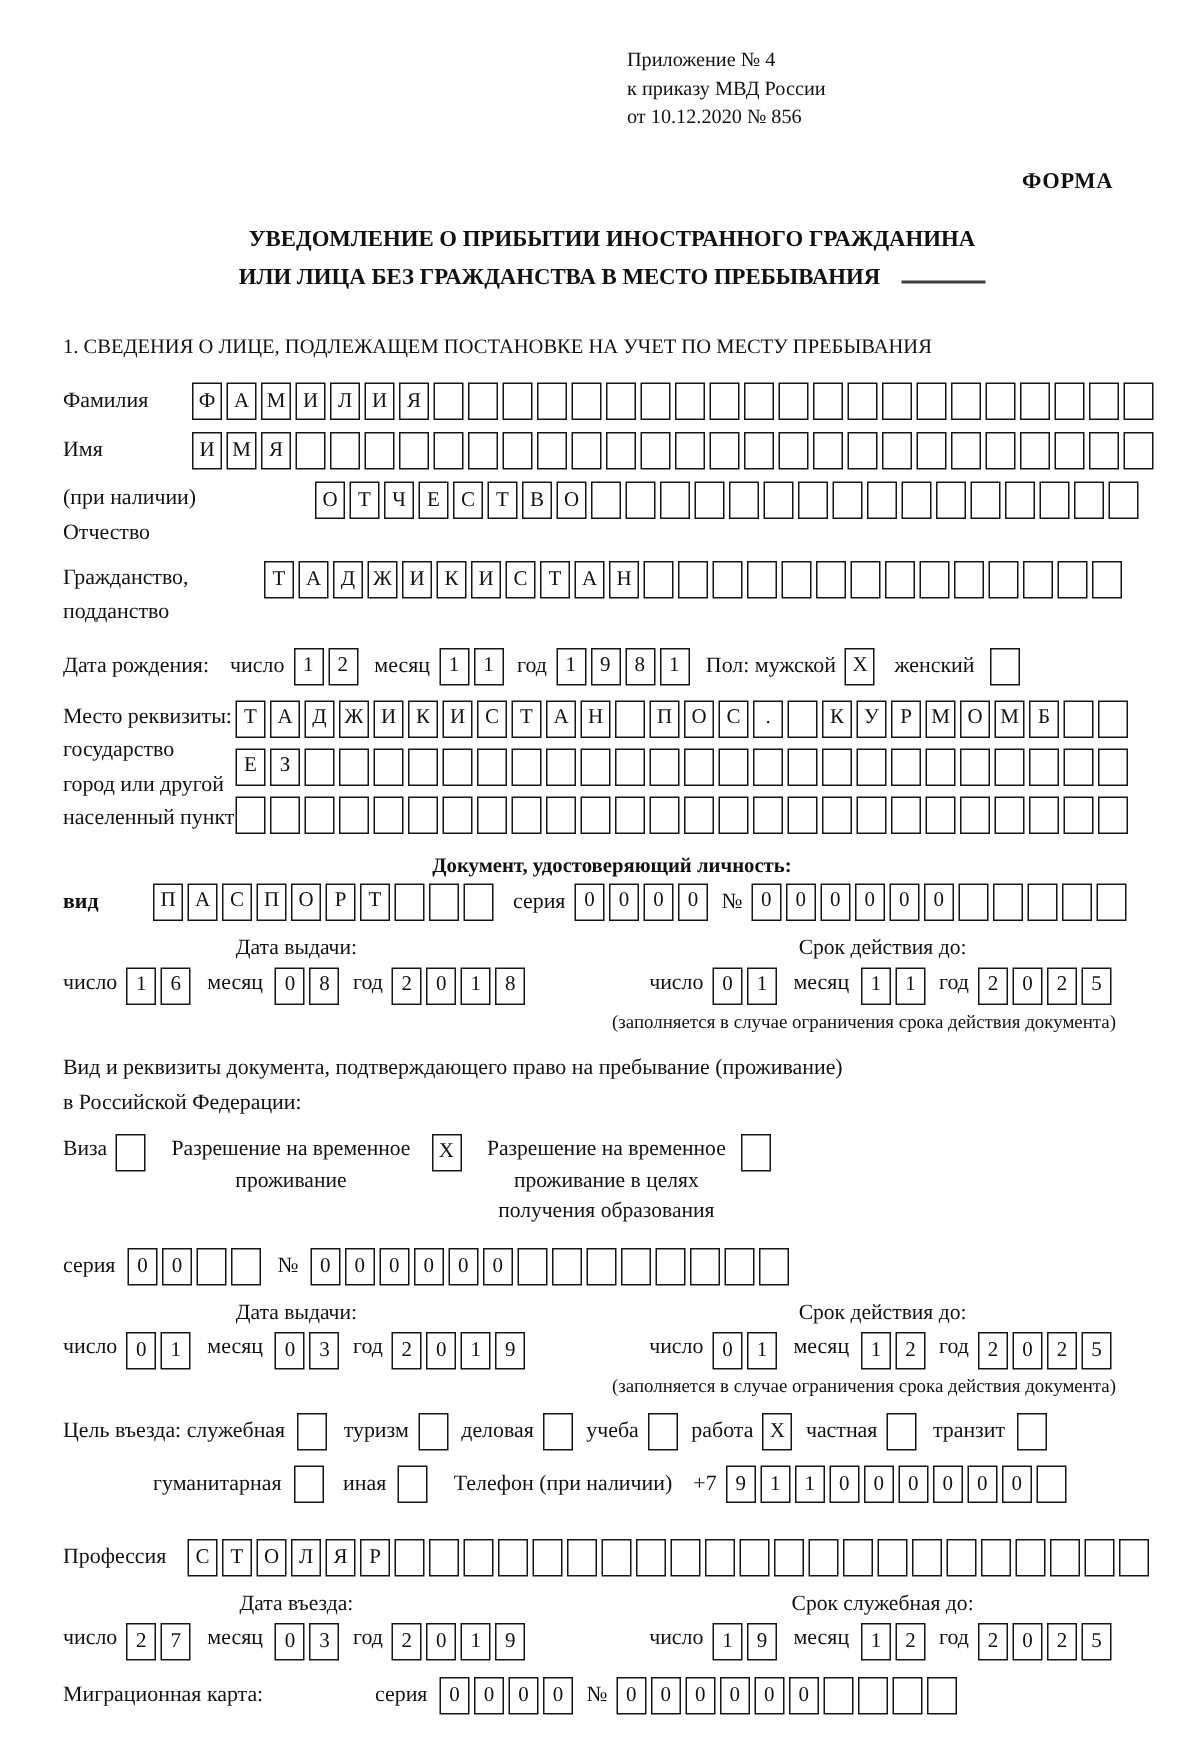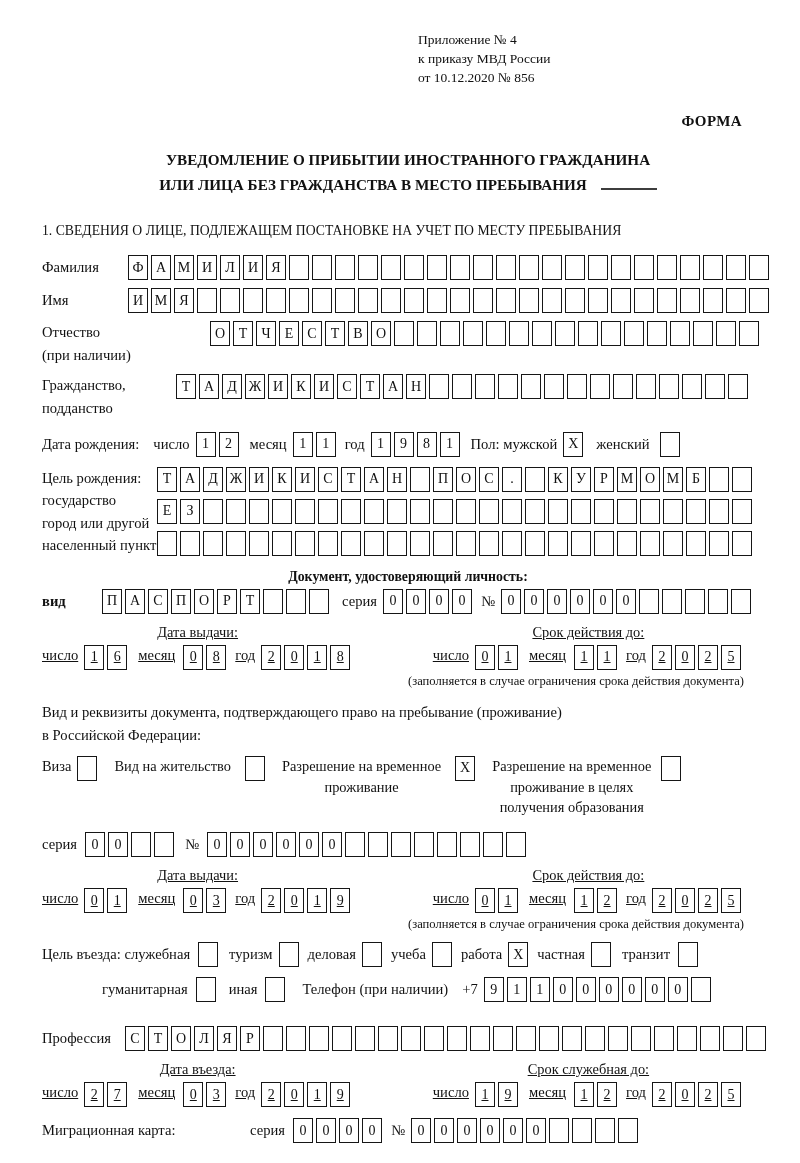--- a/index.html
+++ b/index.html
@@ -24,21 +24,21 @@
         font-size:14px;background:#fff;}
   .ml6{margin-left:6px;} .ml8{margin-left:8px;} .ml10{margin-left:10px;} .ml14{margin-left:14px;}
   .w86{width:86px;flex:0 0 86px;} .w134{width:134px;flex:0 0 134px;} .w168{width:168px;flex:0 0 168px;}
   .w110{width:110px;flex:0 0 110px;} .w83{width:83px;flex:0 0 83px;}
   .labelcol{display:flex;flex-direction:column;}
   .stack{display:flex;flex-direction:column;}
   .stack .row0{margin-top:0;} .stack .rowN{margin-top:7px;}
   
   .dochead{text-align:center;font-weight:bold;font-size:13.8px;margin-top:12px;}
   
-  .daterow{display:flex;justify-content:space-between;width:702px;margin-top:10px;text-decoration:underline;}
+  .daterow{display:flex;justify-content:space-between;width:702px;margin-top:10px;}
   .datecol{display:flex;flex-direction:column;}
   .datehead{text-align:center;font-size:14.4px;margin-bottom:4px;}
   .dateline{display:flex;align-items:flex-start;}
   .note{width:702px;text-align:right;font-size:12.6px;margin-top:4px;}
   .plain{font-size:14.6px;margin-top:12px;line-height:1.6;}
   
   .permit-row{display:flex;align-items:flex-start;margin-top:8px;}
   .pitem{display:flex;align-items:flex-start;}
   .ptxt{text-align:center;font-size:14.4px;line-height:1.45;}
 </style>
@@ -127,22 +127,22 @@
         <span class="cell"></span>
         <span class="cell"></span>
         <span class="cell"></span>
         <span class="cell"></span>
         <span class="cell"></span>
       </span>
   </div>
 
   <div class="row">
     <span class="labelcol w168">
+      <span class="sublbl">(при наличии)</span>
       <span class="sublbl">Отчество</span>
-      <span class="sublbl">(при наличии)</span>
     </span>
     <span class="cells">
         <span class="cell">О</span>
         <span class="cell">Т</span>
         <span class="cell">Ч</span>
         <span class="cell">Е</span>
         <span class="cell">С</span>
         <span class="cell">Т</span>
         <span class="cell">В</span>
         <span class="cell">О</span>
@@ -223,21 +223,21 @@
         <span class="cell">X</span>
       </span>
     <span class="lbl ml10">женский</span>
     <span class="cells ml10">
         <span class="cell"></span>
       </span>
   </div>
 
   <div class="row" style="margin-top:10px;">
     <span class="labelcol w110" style="flex:0 0 115px;width:115px;">
-      <span class="sublbl">Цель рождения:</span>
+      <span class="sublbl">Место реквизиты:</span>
       <span class="sublbl">государство</span>
       <span class="sublbl">город или другой</span>
       <span class="sublbl">населенный пункт</span>
     </span>
     <span class="stack">
       <span class="cells row0">
           <span class="cell">Т</span>
           <span class="cell">А</span>
           <span class="cell">Д</span>
           <span class="cell">Ж</span>
@@ -416,26 +416,20 @@
   </div>
 
   <div class="permit-row">
     <div class="pitem">
       <span class="ptxt">Виза</span>
       <span class="cells ml6">
           <span class="cell"></span>
         </span>
     </div>
     <div class="pitem ml14">
-      <span class="ptxt">Вид на жительство</span>
-      <span class="cells ml14">
-          <span class="cell"></span>
-        </span>
-    </div>
-    <div class="pitem ml14">
       <span class="ptxt">
         <span>Разрешение на временное</span><br>
         <span>проживание</span>
       </span>
       <span class="cells ml14">
           <span class="cell">X</span>
         </span>
     </div>
     <div class="pitem ml14">
       <span class="ptxt">

